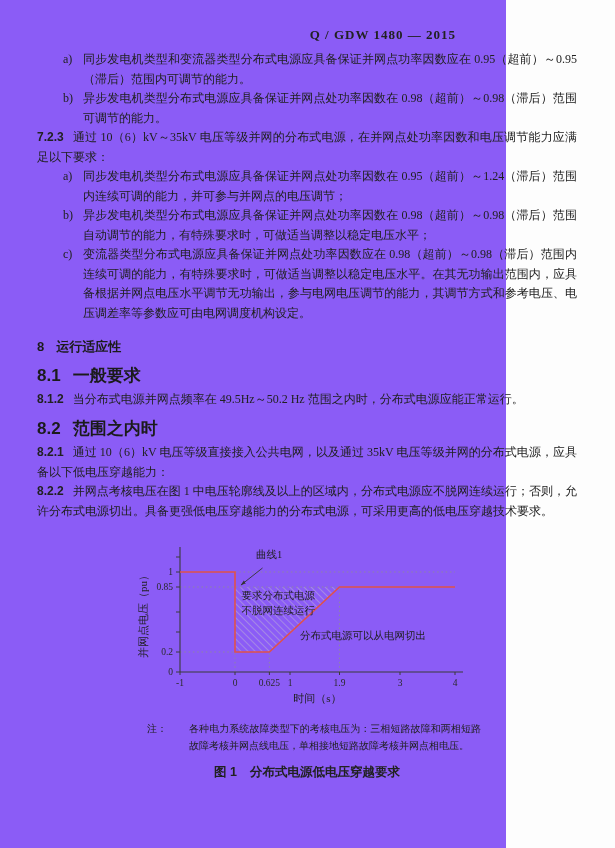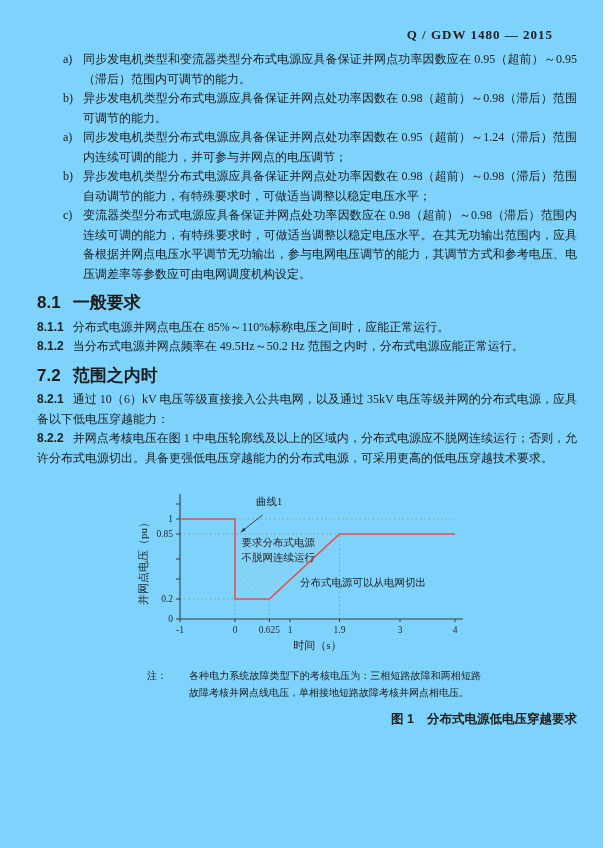--- a/index.html
+++ b/index.html
@@ -1,36 +1,36 @@
 <!DOCTYPE html>
 <html><head>
 <meta charset="utf-8">
 <style>
   html,body{margin:0;padding:0;}
   body{width:615px;height:848px;background:#fdfdfd;overflow:hidden;
        font-family:"Liberation Serif","DejaVu Serif",serif;color:#212121;}
-  .page{position:relative;width:603px;height:848px;background:#7dd3fc;}
+  .page{position:relative;width:506px;height:848px;background:#8b5cf6;}
   .doc-header{position:absolute;top:27px;right:50px;font-weight:bold;
        font-size:13px;letter-spacing:1px;font-family:"Liberation Serif",serif;}
   .content{position:absolute;left:37px;top:50px;width:540px;font-size:12px;line-height:19.5px;}
   .clause{margin:0;text-align:justify;}
   .cnum{font-family:"Liberation Sans","DejaVu Sans",sans-serif;font-weight:bold;margin-right:9px;}
   .li{display:flex;padding-left:26px;}
   .li .marker{flex:0 0 20px;}
   .li .li-text{flex:1;text-align:justify;}
   h2,h3{font-family:"Liberation Sans","DejaVu Sans",sans-serif;color:#1b1b1b;}
   h2{font-size:13px;margin:14px 0 9px 0;}
   h3{font-size:17px;margin:9px 0 5px 0;}
   h2 .cnum,h3 .cnum{margin-right:12px;}
   .figure-block{margin-top:15px;}
   .chart-wrap{margin-left:95px;}
   .chart-note{display:flex;margin-left:110px;width:334px;font-size:10px;line-height:17px;margin-top:5px;text-align:justify;}
   .chart-note .note-label{flex:0 0 22px;}
   .chart-note .note-text{flex:1;margin-left:20px;}
-  .fig-caption{text-align:right;font-weight:bold;font-size:12.5px;margin-top:9px;
+  .fig-caption{text-align:center;font-weight:bold;font-size:12.5px;margin-top:9px;
        font-family:"Liberation Sans","DejaVu Sans",sans-serif;}
   .fig-caption .cap-text{margin-left:13px;}
   .tick{font-size:9.5px;fill:#2a2a2a;font-family:"Liberation Serif",serif;}
   .ann{font-size:10.5px;fill:#1f1f1f;font-family:"Liberation Serif",serif;}
   .axlab{font-size:11px;fill:#1f1f1f;font-family:"Liberation Serif",serif;}
 </style>
 </head>
 <body>
 
 <div class="page">
@@ -41,46 +41,49 @@
 
     <div class="li">
       <span class="marker">a)</span>
       <div class="li-text">同步发电机类型和变流器类型分布式电源应具备保证并网点功率因数应在 0.95（超前）～0.95（滞后）范围内可调节的能力。</div>
     </div>
     <div class="li">
       <span class="marker">b)</span>
       <div class="li-text">异步发电机类型分布式电源应具备保证并网点处功率因数在 0.98（超前）～0.98（滞后）范围可调节的能力。</div>
     </div>
 
+    <p class="clause">
+      <span class="cnum">7.2.3</span><span>通过 10（6）kV～35kV 电压等级并网的分布式电源，在并网点处功率因数和电压调节能力应满足以下要求：</span>
+    </p>
     <div class="li">
       <span class="marker">a)</span>
       <div class="li-text">同步发电机类型分布式电源应具备保证并网点处功率因数在 0.95（超前）～1.24（滞后）范围内连续可调的能力，并可参与并网点的电压调节；</div>
     </div>
     <div class="li">
       <span class="marker">b)</span>
       <div class="li-text">异步发电机类型分布式电源应具备保证并网点处功率因数在 0.98（超前）～0.98（滞后）范围自动调节的能力，有特殊要求时，可做适当调整以稳定电压水平；</div>
     </div>
     <div class="li">
       <span class="marker">c)</span>
       <div class="li-text">变流器类型分布式电源应具备保证并网点处功率因数应在 0.98（超前）～0.98（滞后）范围内连续可调的能力，有特殊要求时，可做适当调整以稳定电压水平。在其无功输出范围内，应具备根据并网点电压水平调节无功输出，参与电网电压调节的能力，其调节方式和参考电压、电压调差率等参数应可由电网调度机构设定。</div>
     </div>
 
+    <h2>
+      <span class="cnum">8</span><span>运行适应性</span>
+    </h2>
 
     <h3>
       <span class="cnum">8.1</span><span>一般要求</span>
     </h3>
     <p class="clause">
-      <span class="cnum">8.1.1</span><span>分布式电源并网点电压在 85%～110%标称电压之间时，应能正常运行。</span>
-    </p>
-    <p class="clause">
       <span class="cnum">8.1.2</span><span>当分布式电源并网点频率在 49.5Hz～50.2 Hz 范围之内时，分布式电源应能正常运行。</span>
     </p>
 
     <h3>
-      <span class="cnum">7.2</span><span>范围之内时</span>
+      <span class="cnum">8.2</span><span>范围之内时</span>
     </h3>
     <p class="clause">
       <span class="cnum">8.2.1</span><span>通过 10（6）kV 电压等级直接接入公共电网，以及通过 35kV 电压等级并网的分布式电源，应具备以下低电压穿越能力：</span>
     </p>
     <p class="clause">
       <span class="cnum">8.2.2</span><span>并网点考核电压在图 1 中电压轮廓线及以上的区域内，分布式电源应不脱网连续运行；否则，允许分布式电源切出。具备更强低电压穿越能力的分布式电源，可采用更高的低电压穿越技术要求。</span>
     </p>
 
     <div class="figure-block">
       <div class="chart-wrap">

